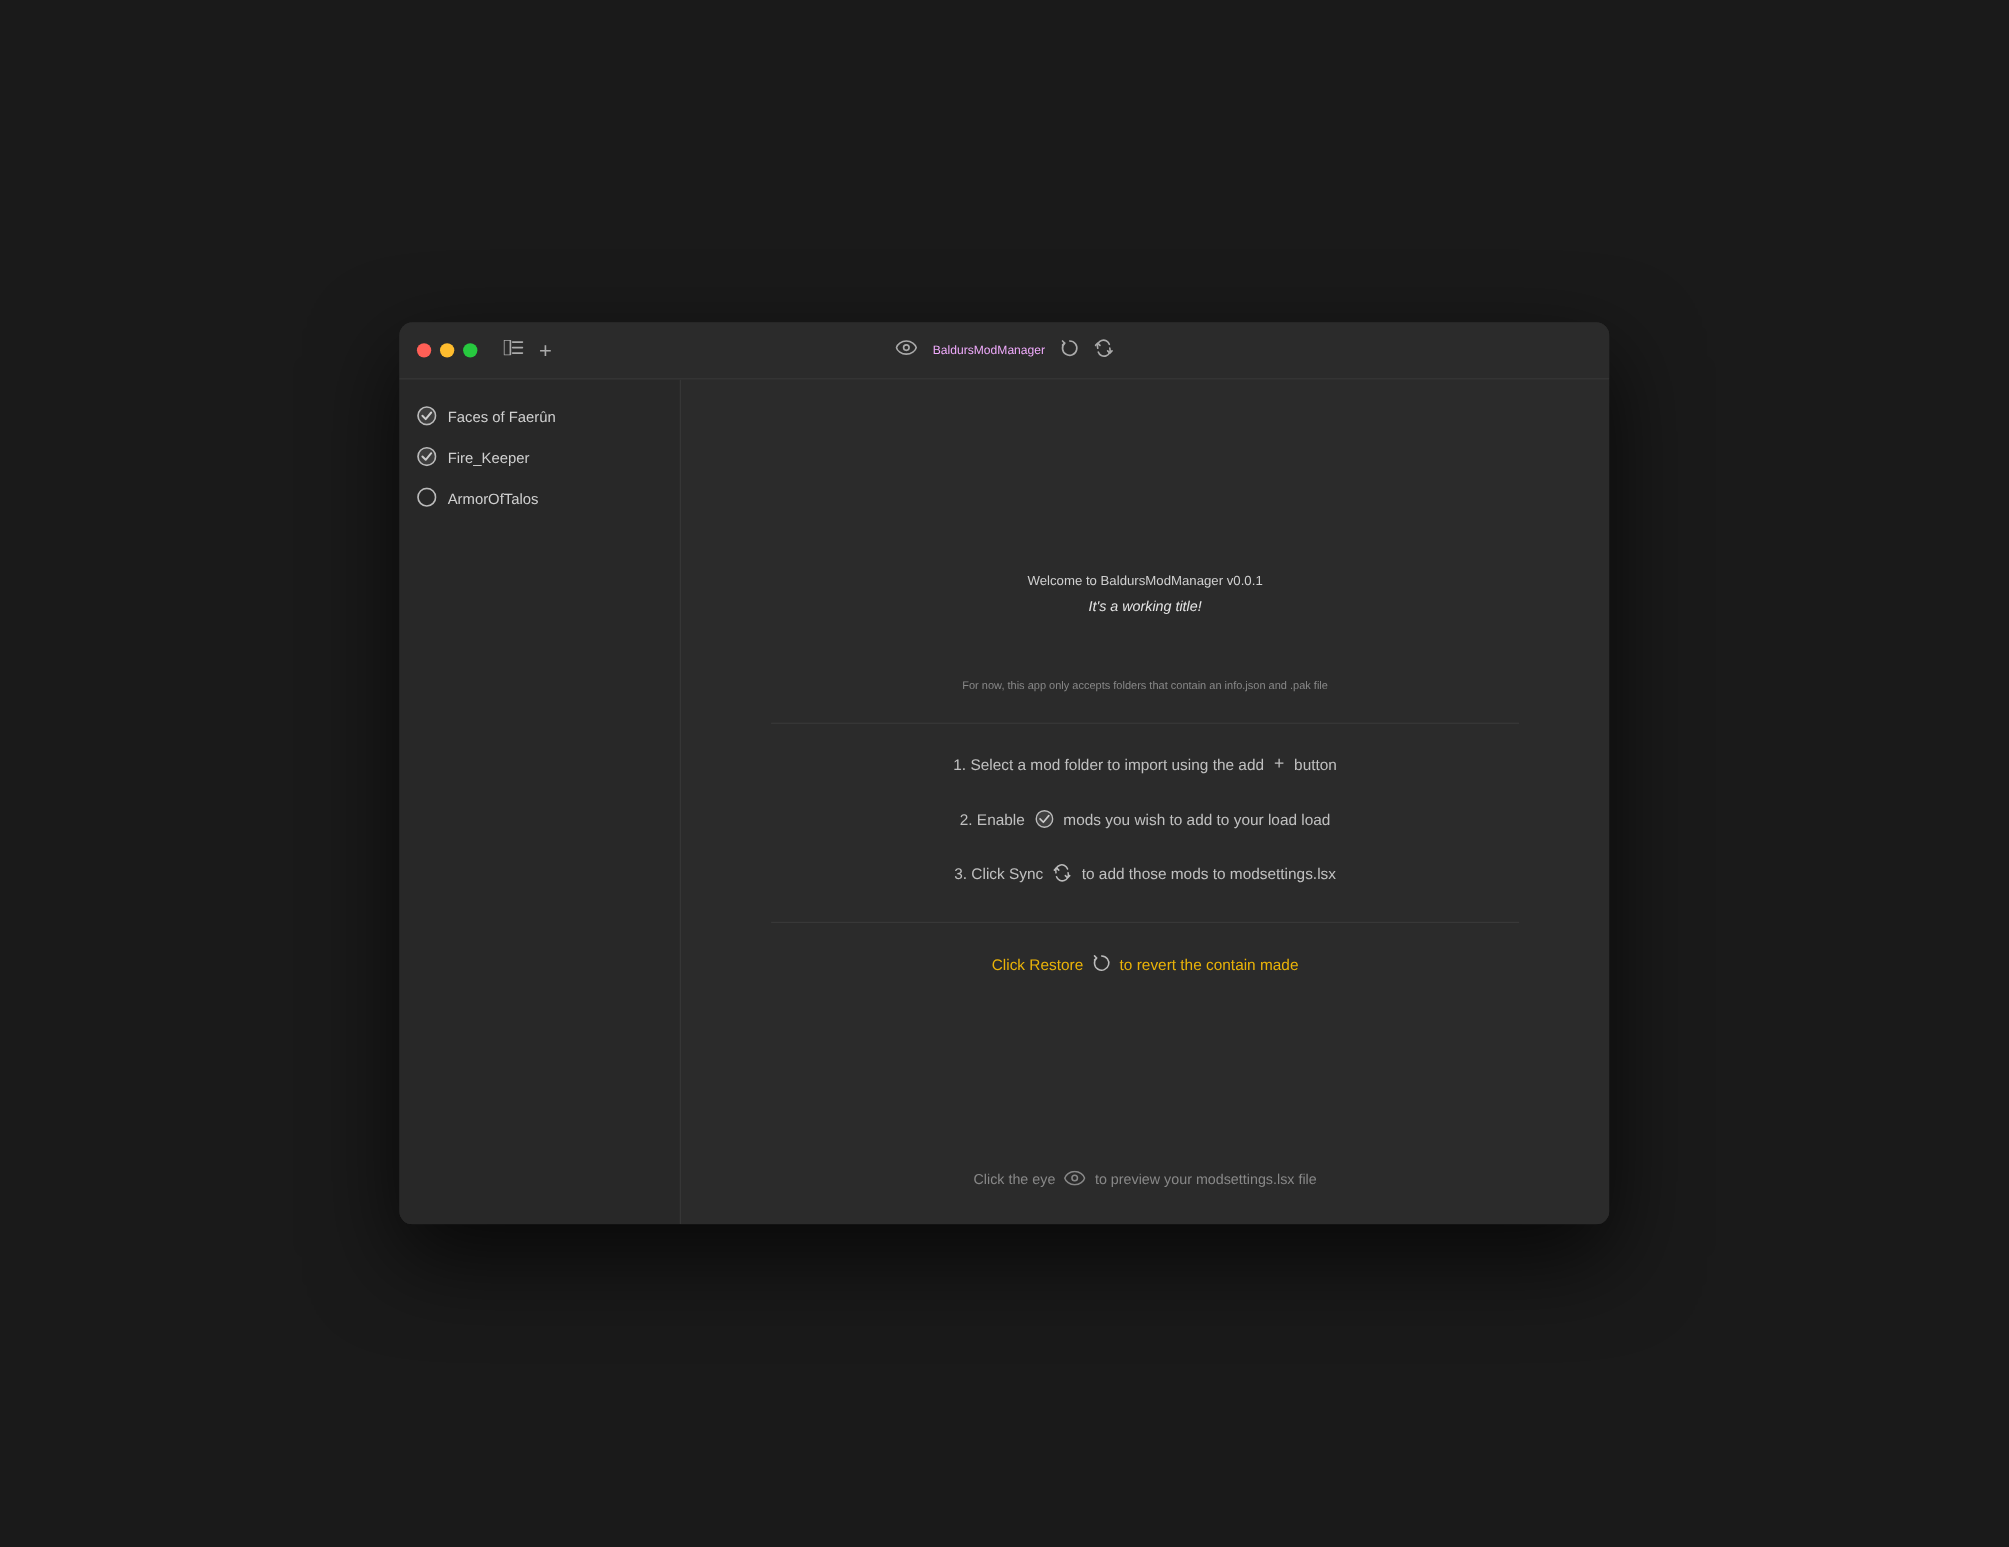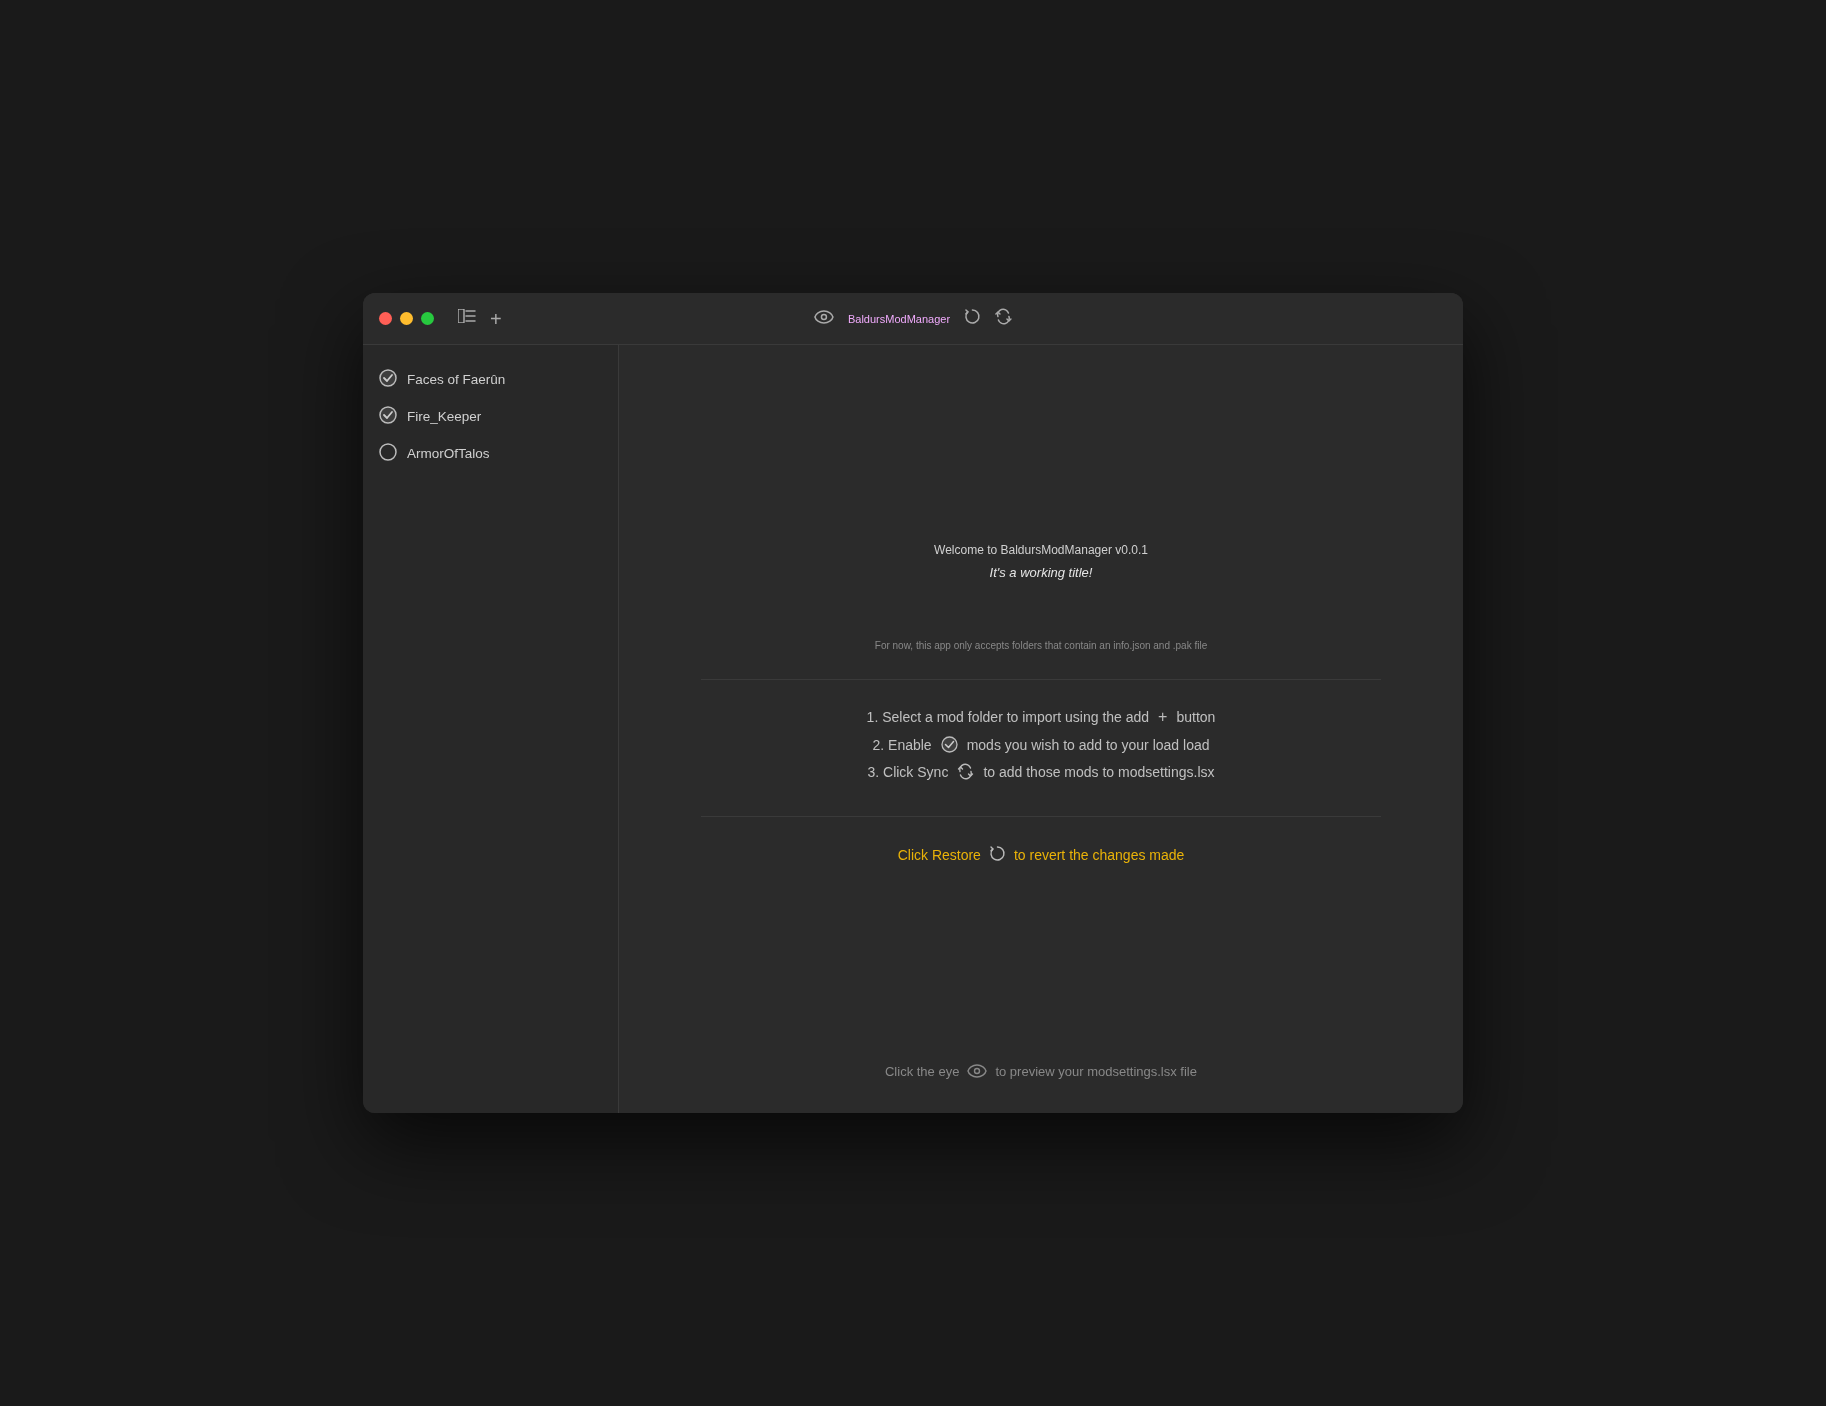--- a/index.html
+++ b/index.html
@@ -129,21 +129,21 @@
     }
     .divider {
       width: 680px;
       height: 1px;
       background: #3a3a3a;
       margin: 8px 0 28px 0;
     }
     .steps-container {
       display: flex;
       flex-direction: column;
-      gap: 10px;
+      gap: 32px;
       margin-bottom: 28px;
       width: 100%;
       align-items: center;
     }
     .step-row {
       display: flex;
       align-items: center;
       gap: 6px;
       color: #c0c0c0;
       font-size: 14px;
@@ -311,21 +311,21 @@
       <div class="divider2"></div>
 
       <div class="restore-row">
         <span>Click Restore</span>
         <span>
           <svg width="17" height="17" viewBox="0 0 17 17" fill="none">
             <path d="M8.5 2a6.5 6.5 0 1 1-4.6 1.9" stroke="#bbb" stroke-width="1.4" stroke-linecap="round" fill="none"></path>
             <polyline points="2,2 3.9,3.9 2,5.8" fill="none" stroke="#bbb" stroke-width="1.4" stroke-linecap="round" stroke-linejoin="round"></polyline>
           </svg>
         </span>
-        <span>to revert the changes made</span>
+        <span>to revert the contain made</span>
       </div>
 
       <div class="eye-row">
         <span>Click the eye</span>
         <span>
           <svg width="20" height="14" viewBox="0 0 20 14" fill="none">
             <path d="M10 1C5.5 1 1.7 4 1 7c.7 3 4.5 6 9 6s8.3-3 9-6c-.7-3-4.5-6-9-6z" stroke="#888" stroke-width="1.4" fill="none"></path>
             <circle cx="10" cy="7" r="2.5" stroke="#888" stroke-width="1.4" fill="none"></circle>
           </svg>
         </span>

